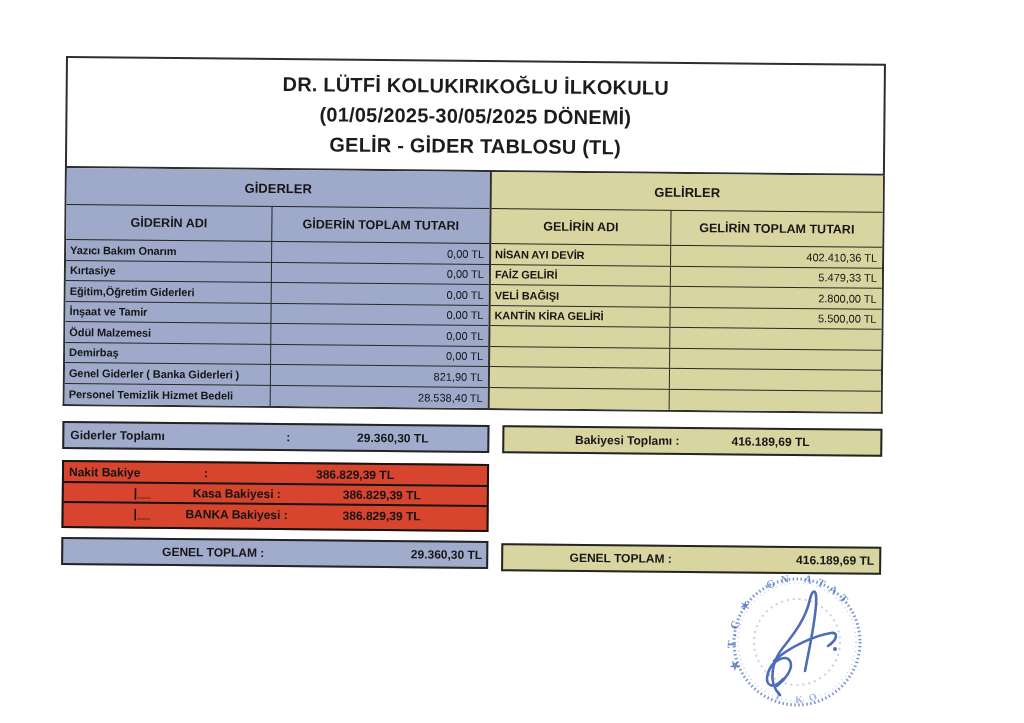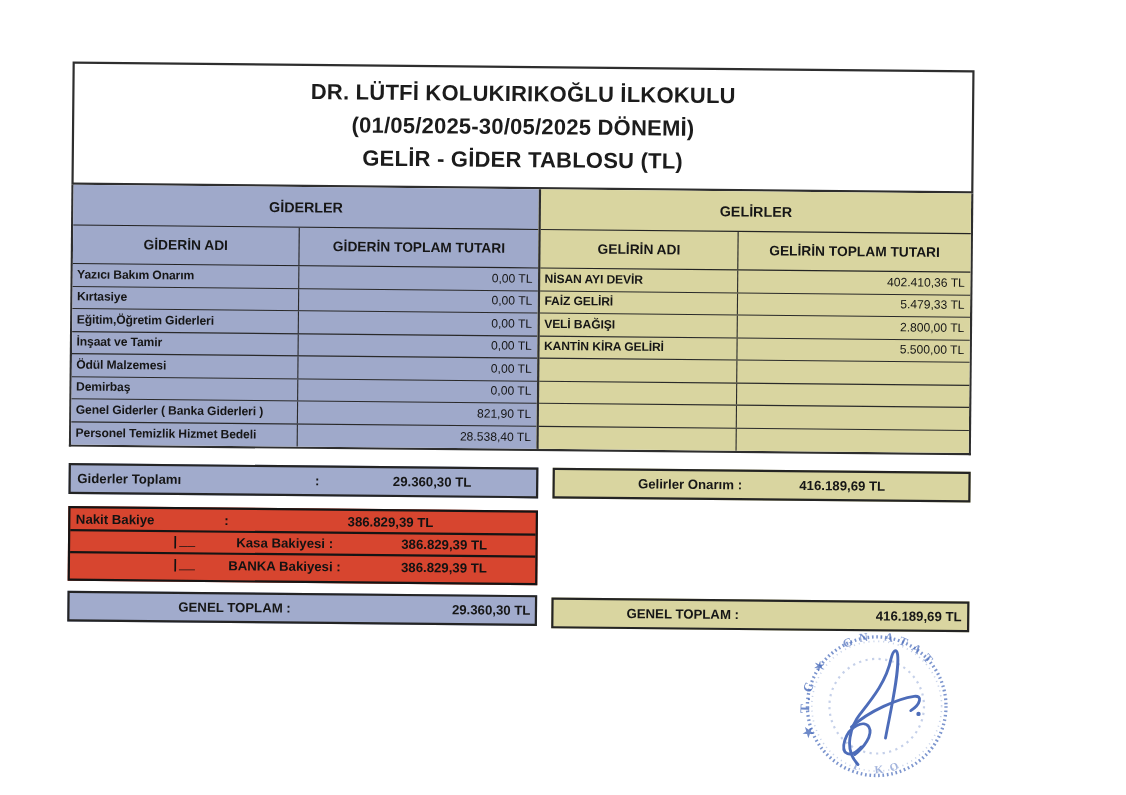--- a/index.html
+++ b/index.html
@@ -55,21 +55,21 @@
   
   .cash-block { margin-top:11px; width:427px; border:2.5px solid #141414;
                 background:#d7452f; color:#121212; padding-bottom:3px; }
   .cash-row { display:flex; align-items:center; height:20px; font-weight:bold;
               font-size:12px; }
   .cash-row.first { border-bottom:2.5px solid #141414; height:21px; }
   .cash-row.mid   { border-bottom:2.5px solid #141414; }
   .c-label { padding-left:5px; width:140px; }
   .c-colon { width:12px; }
   .c-value { margin-left:100px; }
-  .sub-prefix { margin-left:92px; width:28px;font-family:Liberation Mono, monospace; }
+  .sub-prefix { margin-left:70px; width:28px; }
   .sub-label  { width:150px; text-align:center; }
   .sub-value  { width:140px; text-align:center; }
 
   
   .grand-row { margin-top:9px; }
   .g-label-l { flex:0 0 300px; text-align:center; }
   .g-value-l { flex:1; text-align:right; padding-right:4px; }
   .g-label-r { flex:0 0 235px; text-align:center; }
   .g-value-r { flex:1; text-align:right; padding-right:5px; }
   .strip.yellow.g { position:relative; top:2px; }
@@ -172,21 +172,21 @@
   </div>
 
   <div class="strip-row totals-row">
     <div class="strip blue">
       <span class="tl-label">Giderler Toplamı</span>
       <span class="tl-colon">:</span>
       <span class="tl-value">29.360,30 TL</span>
     </div>
     <div class="strip yellow">
       <span class="tr-center">
-        <span>Gelirler Onarım :</span>
+        <span>Bakiyesi Toplamı :</span>
         <span>416.189,69 TL</span>
       </span>
     </div>
   </div>
 
   <div class="cash-block">
     <div class="cash-row first">
       <span class="c-label">Nakit Bakiye</span>
       <span class="c-colon">:</span>
       <span class="c-value">386.829,39 TL</span>

